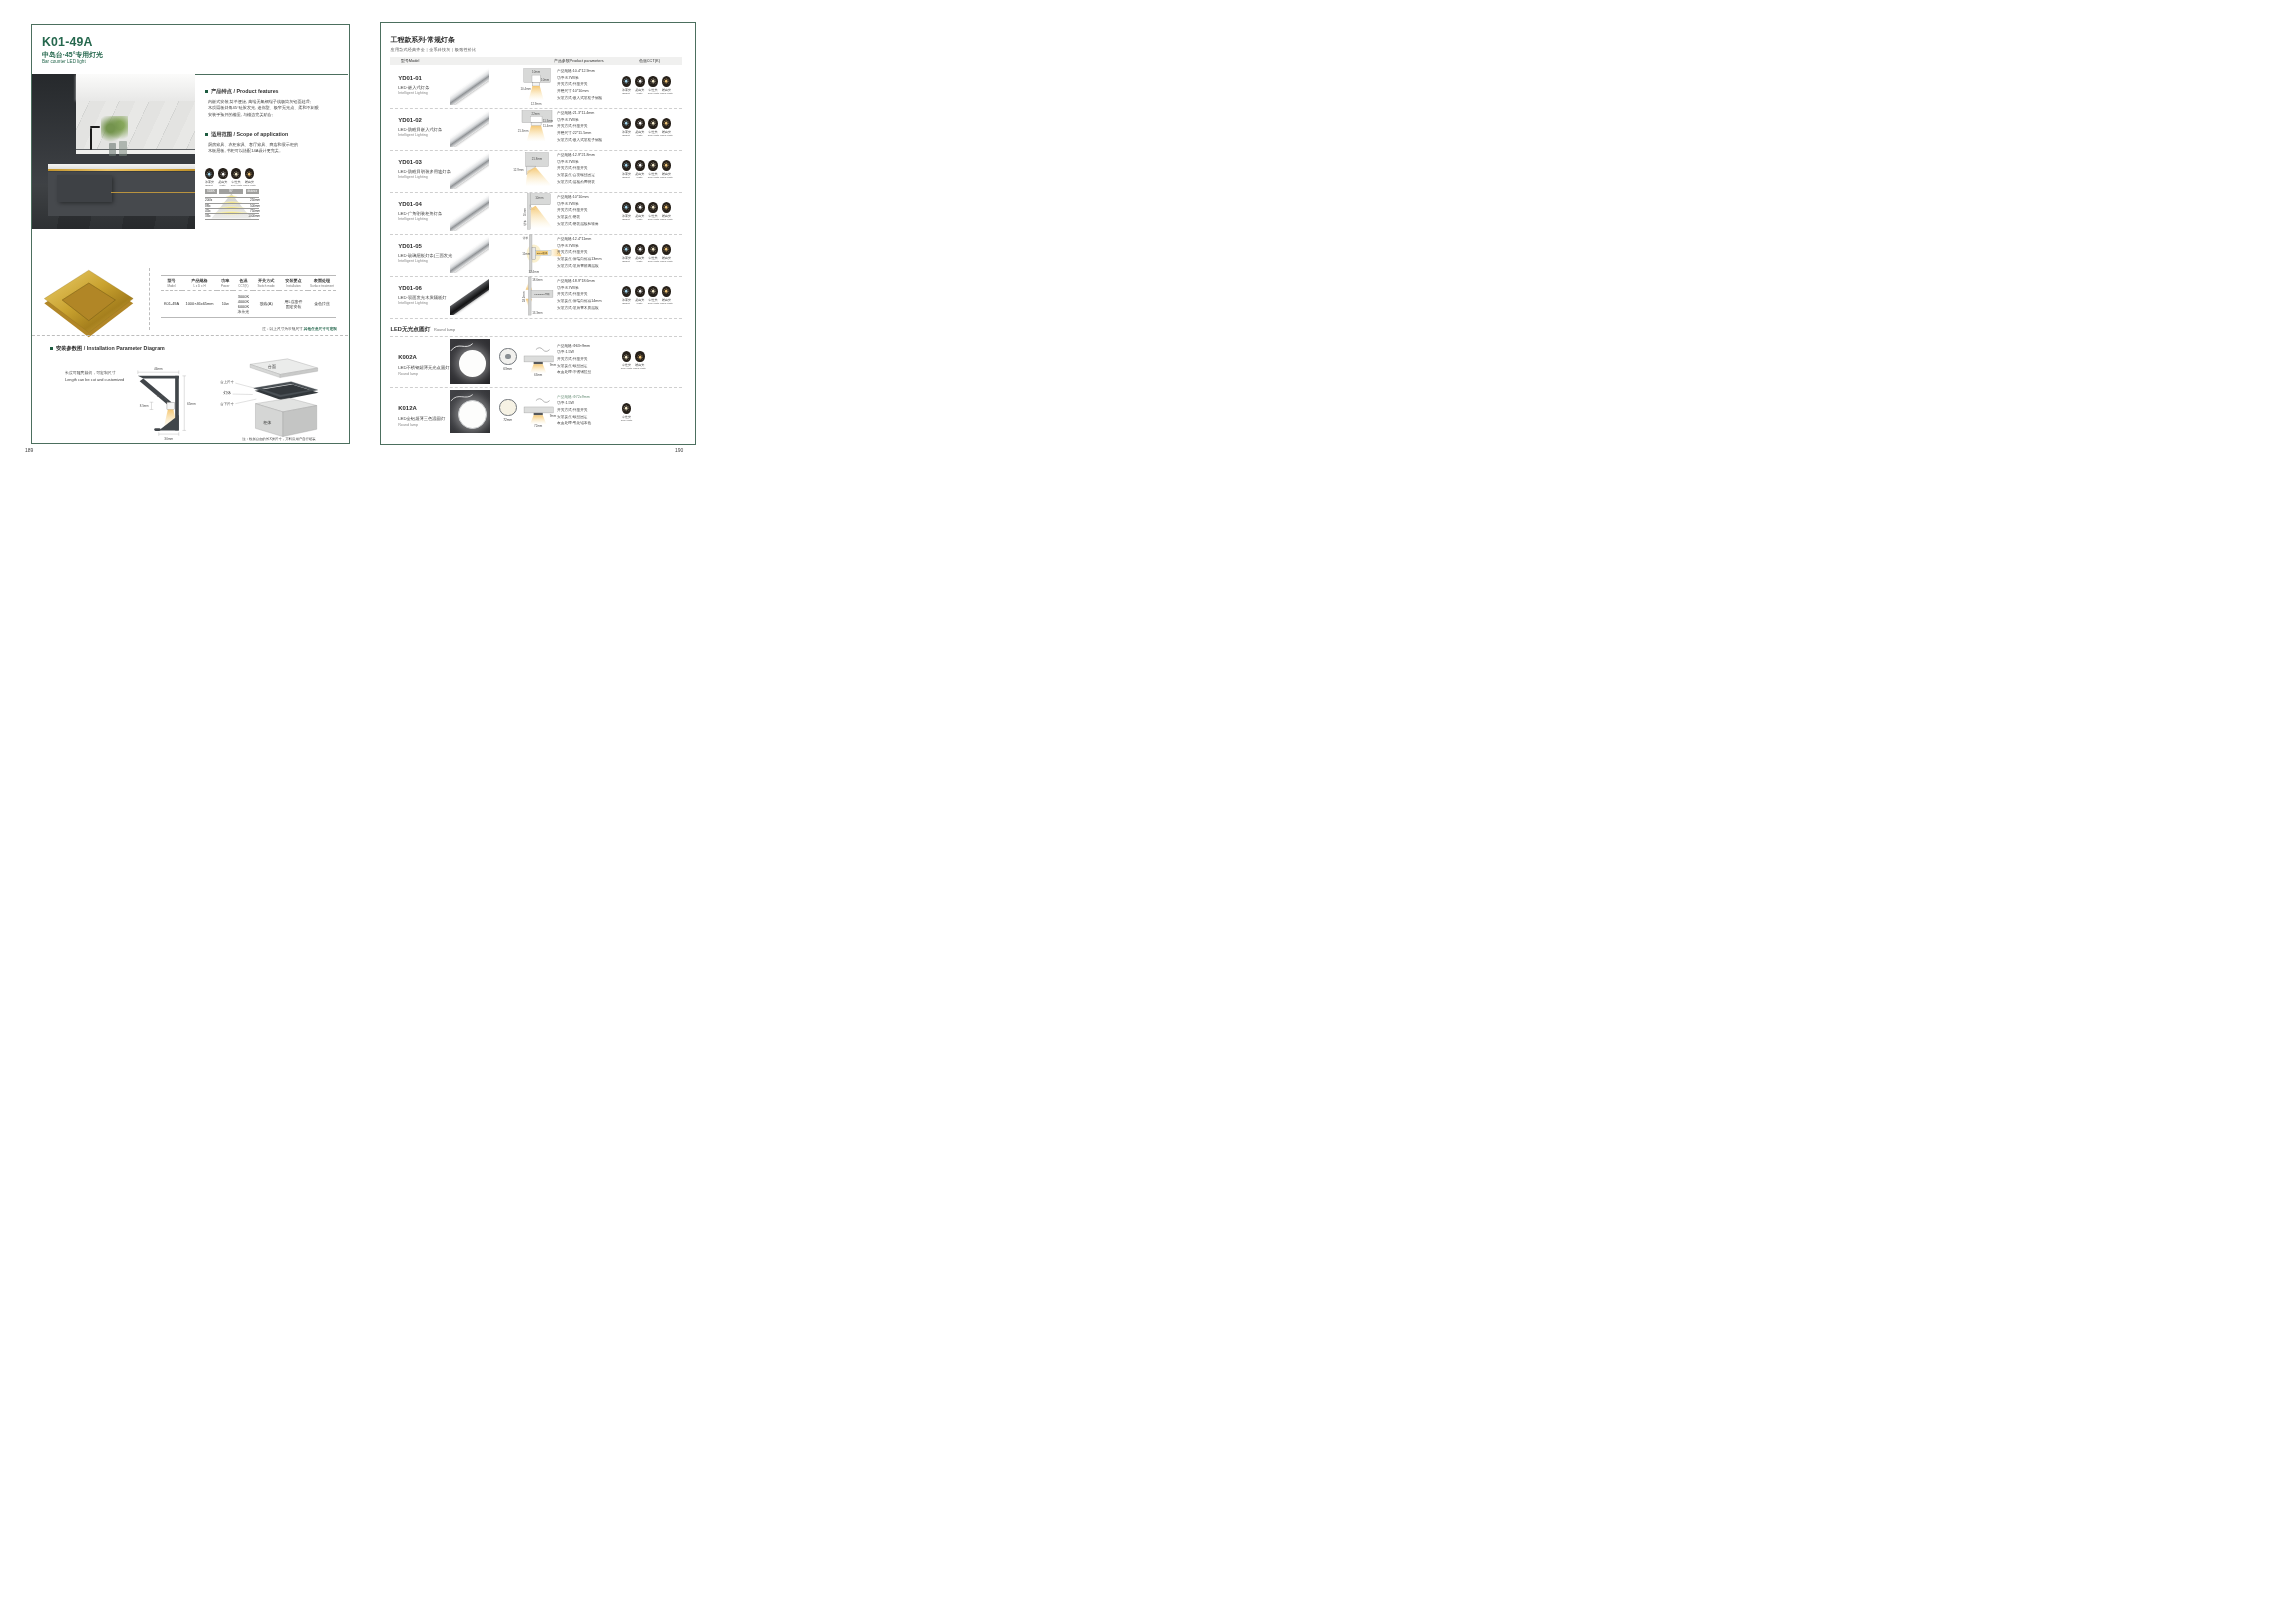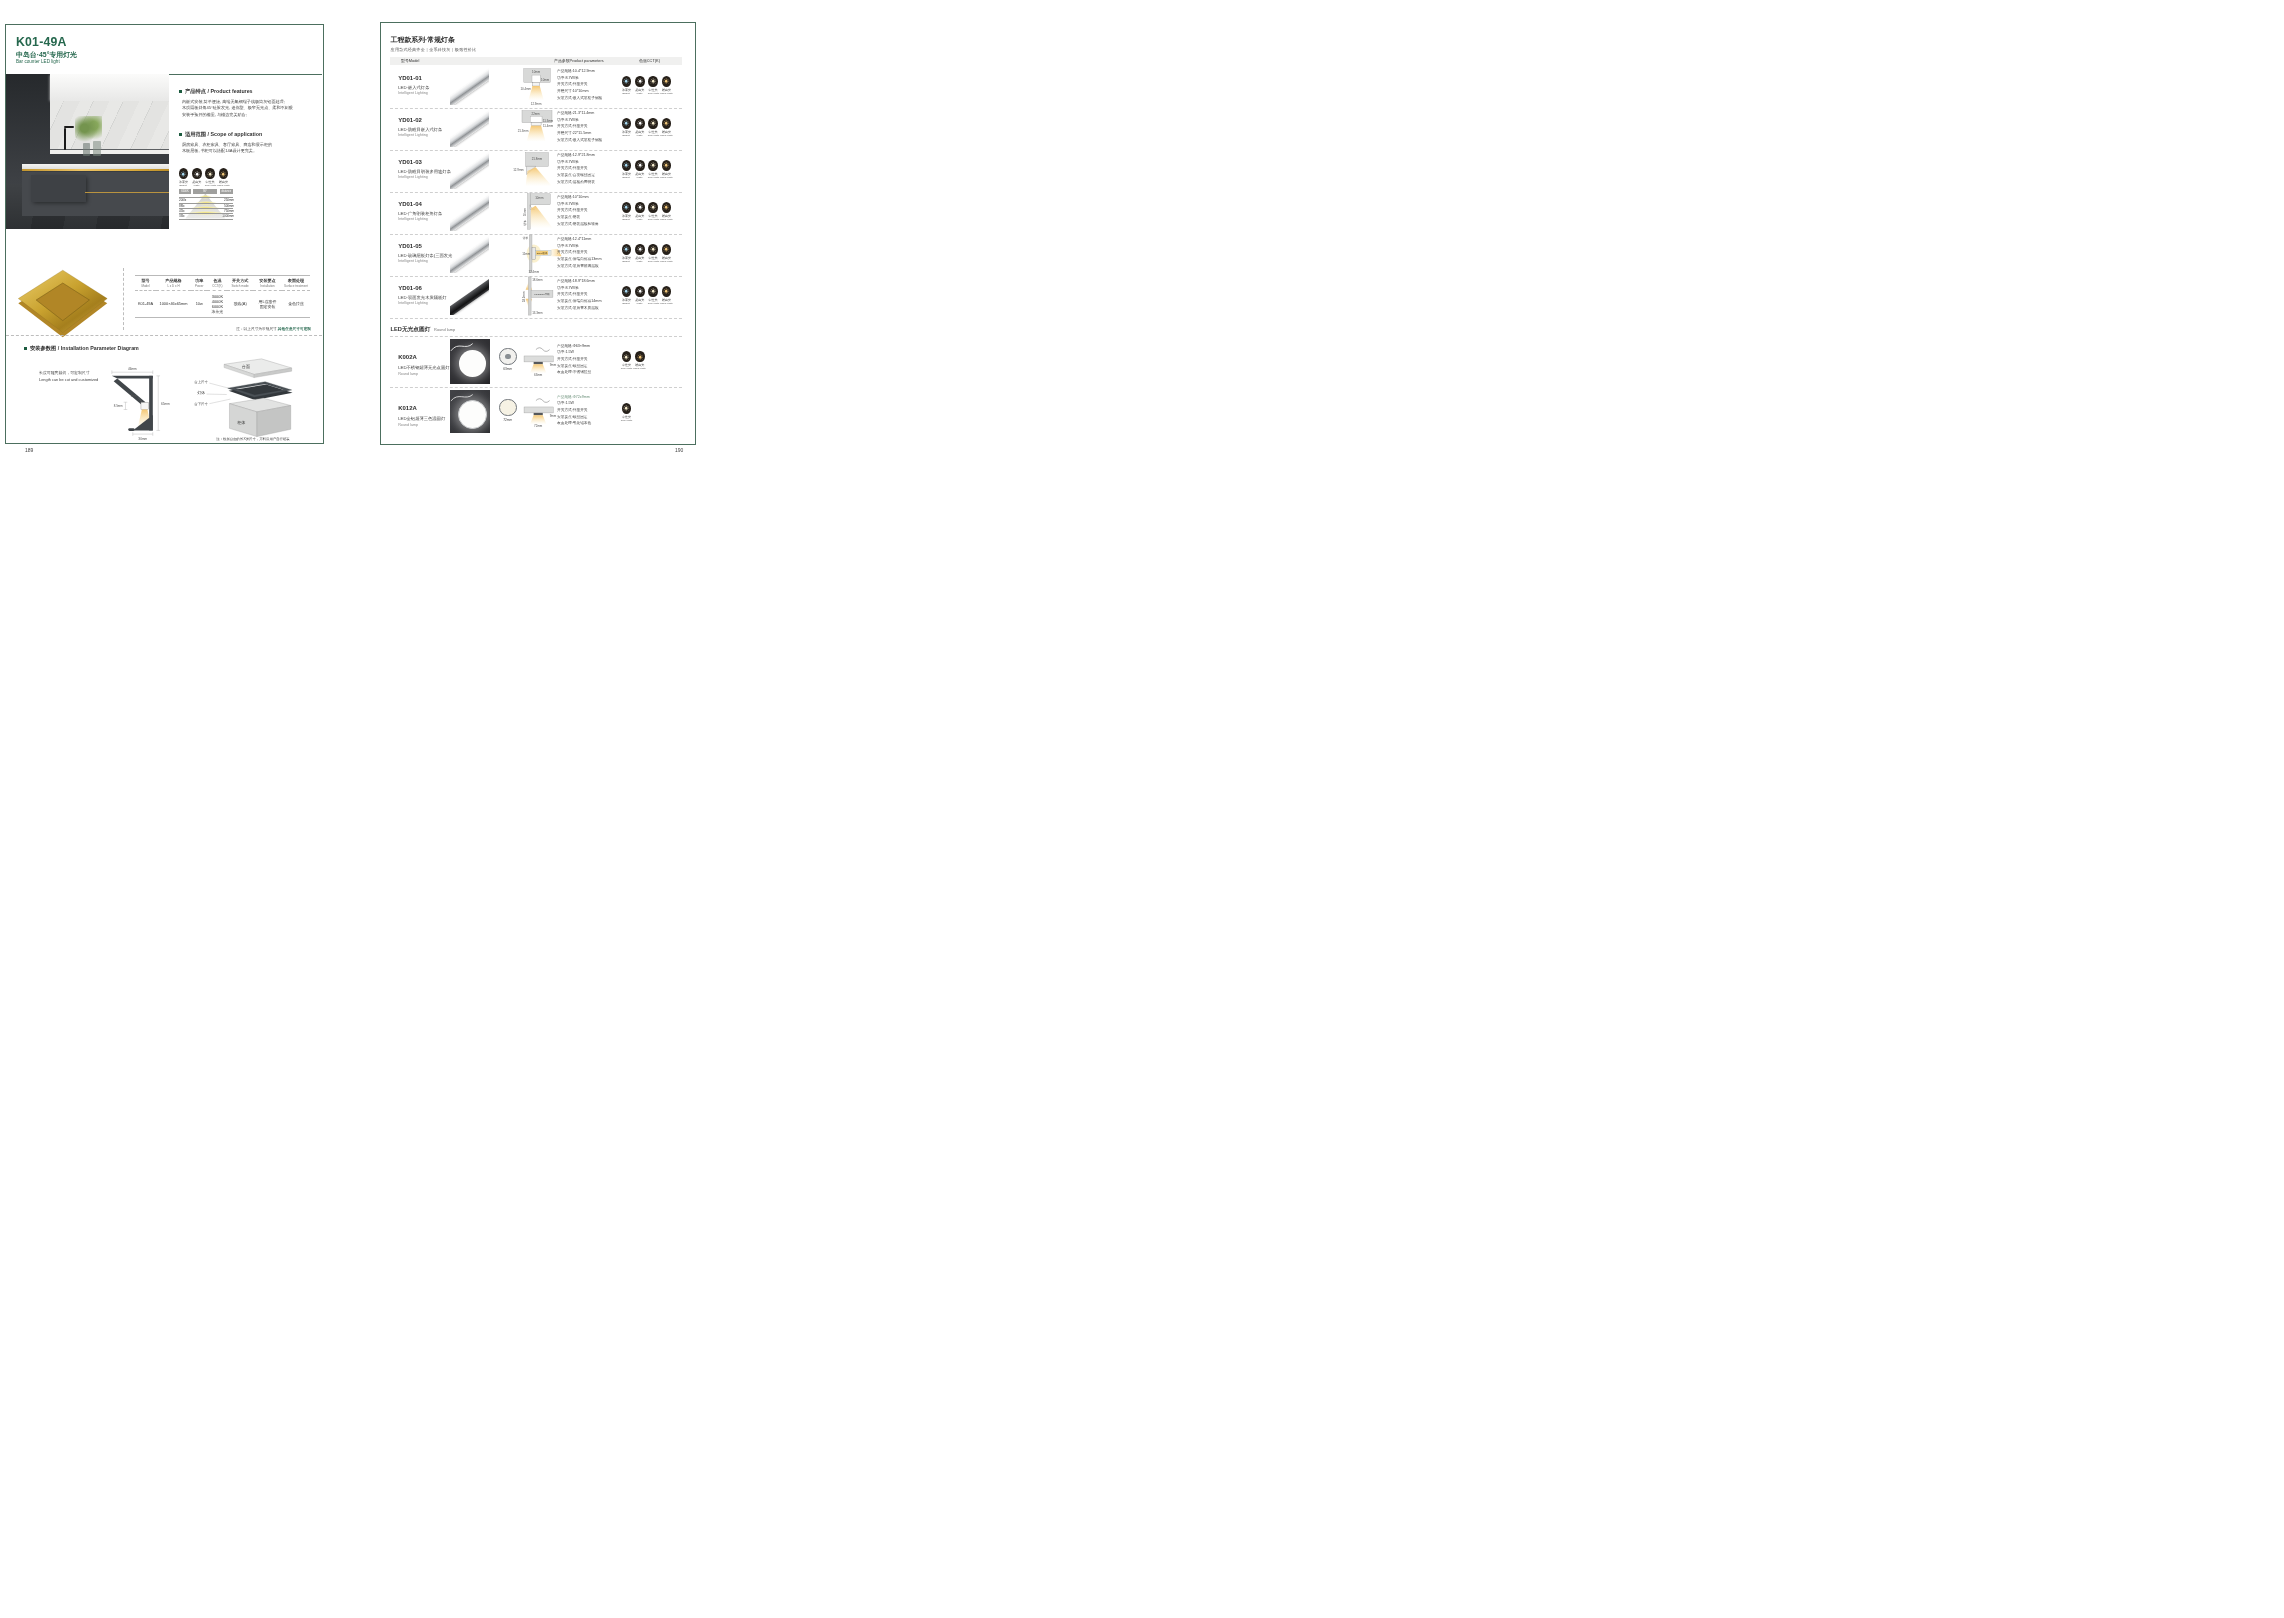--- a/index.html
+++ b/index.html
@@ -112,21 +112,21 @@
       <stop offset="0" stop-color="#eccf6e"></stop>
         <stop offset=".45" stop-color="#c9a22f"></stop>
       <stop offset=".7" stop-color="#a57f1d"></stop>
         <stop offset="1" stop-color="#e5be4f"></stop>
     </linearGradient>
   </defs>
 </svg>
 
 <div class="sheet">
 
-  <div class="page" style="left:5px;top:24px;width:317px;height:418px">
+  <div class="page" style="left:31px;top:24px;width:317px;height:418px">
 
     <div class="t green lp-model" style="left:10px;top:10px">K01-49A</div>
     <div class="t green lp-cn" style="left:10px;top:25px">中岛台·45°专用灯光</div>
     <div class="t green lp-en" style="left:10px;top:34px">Bar counter LED light</div>
     <div class="lp-divider" style="left:0;top:49px;width:316px"></div>
 
     <div class="photo" style="left:0;top:49px;width:163px;height:155px">
       <div style="left:0;top:0;width:44px;height:114px;background:linear-gradient(180deg,#26292c,#3f4246)"></div>
       <div style="left:44px;top:0;width:119px;height:27px;background:linear-gradient(180deg,#fbfbfa,#e8e8e7);box-shadow:0 1.4px 2.7px rgba(255,255,255,.8)"></div>
       <div style="left:44px;top:27px;width:119px;height:48px;background:repeating-linear-gradient(115deg,#e8e8e6 0 12px,#d4d5d3 12px 12.8px,#e3e3e1 12.8px 27px)"></div>

